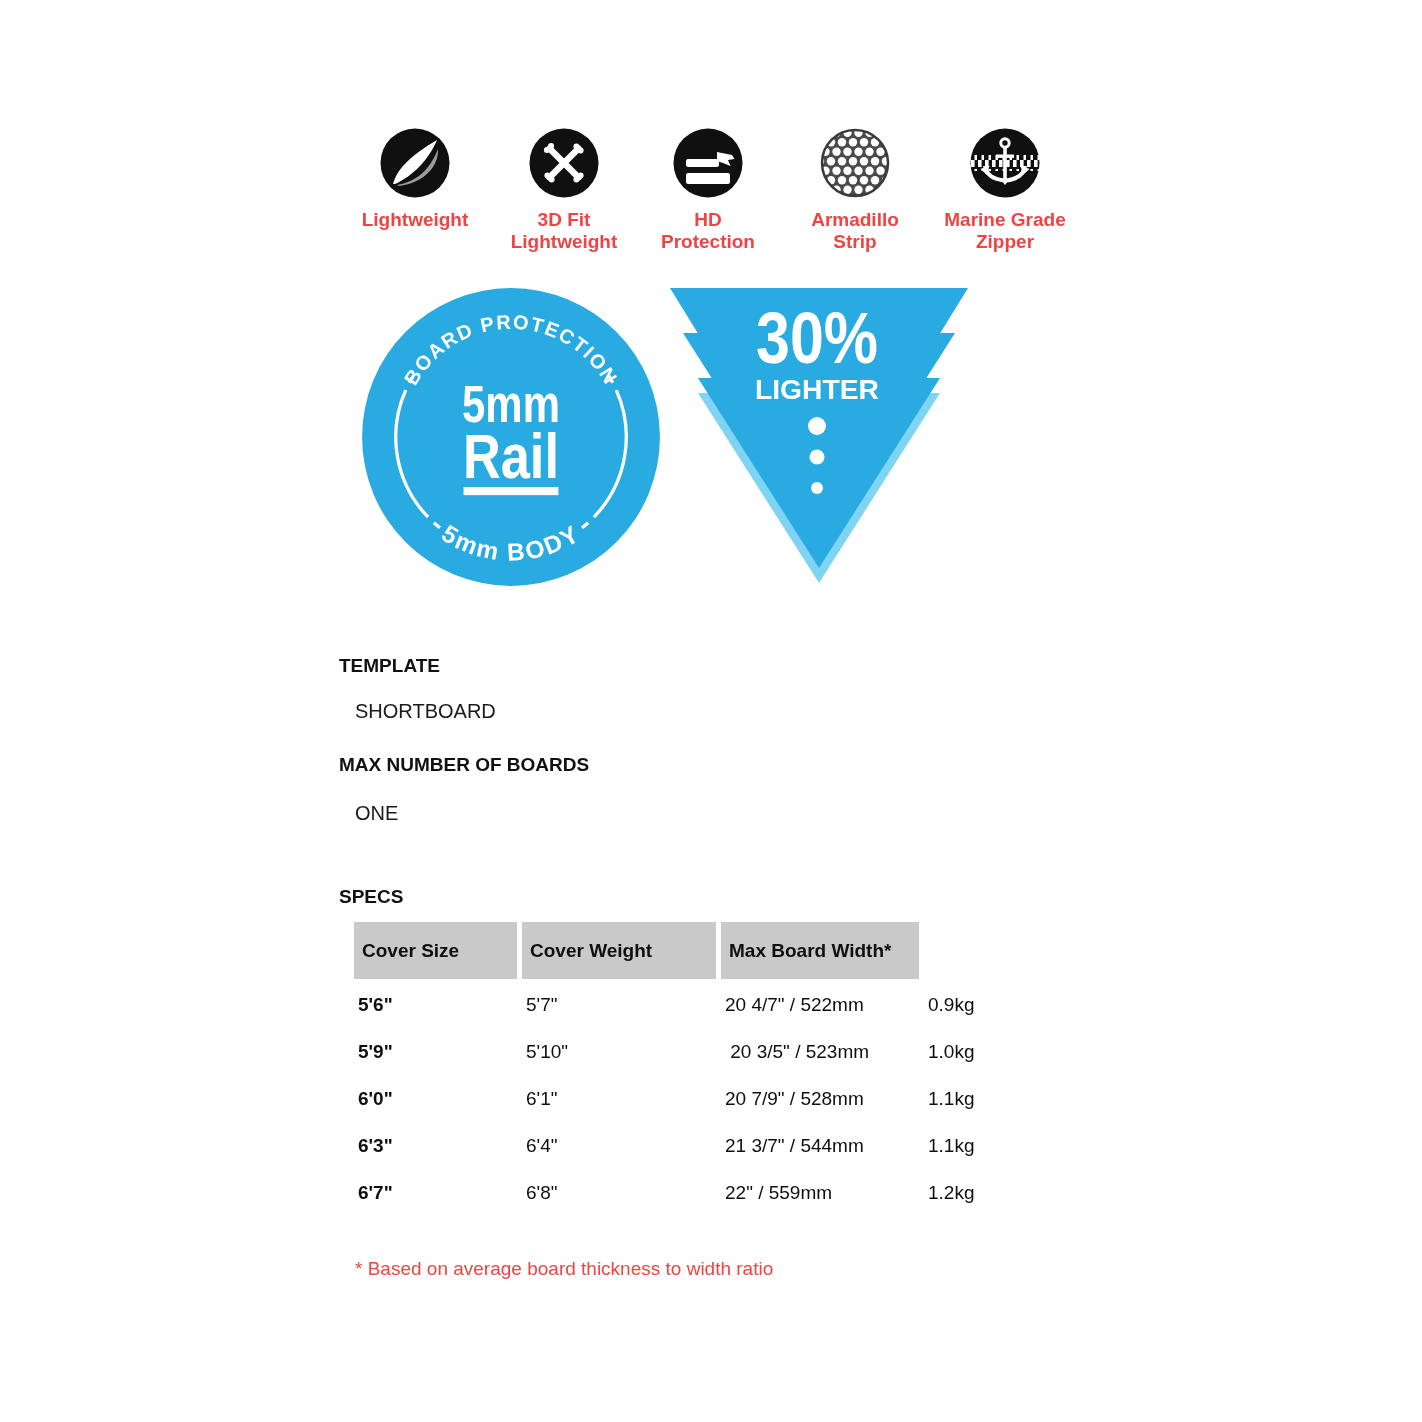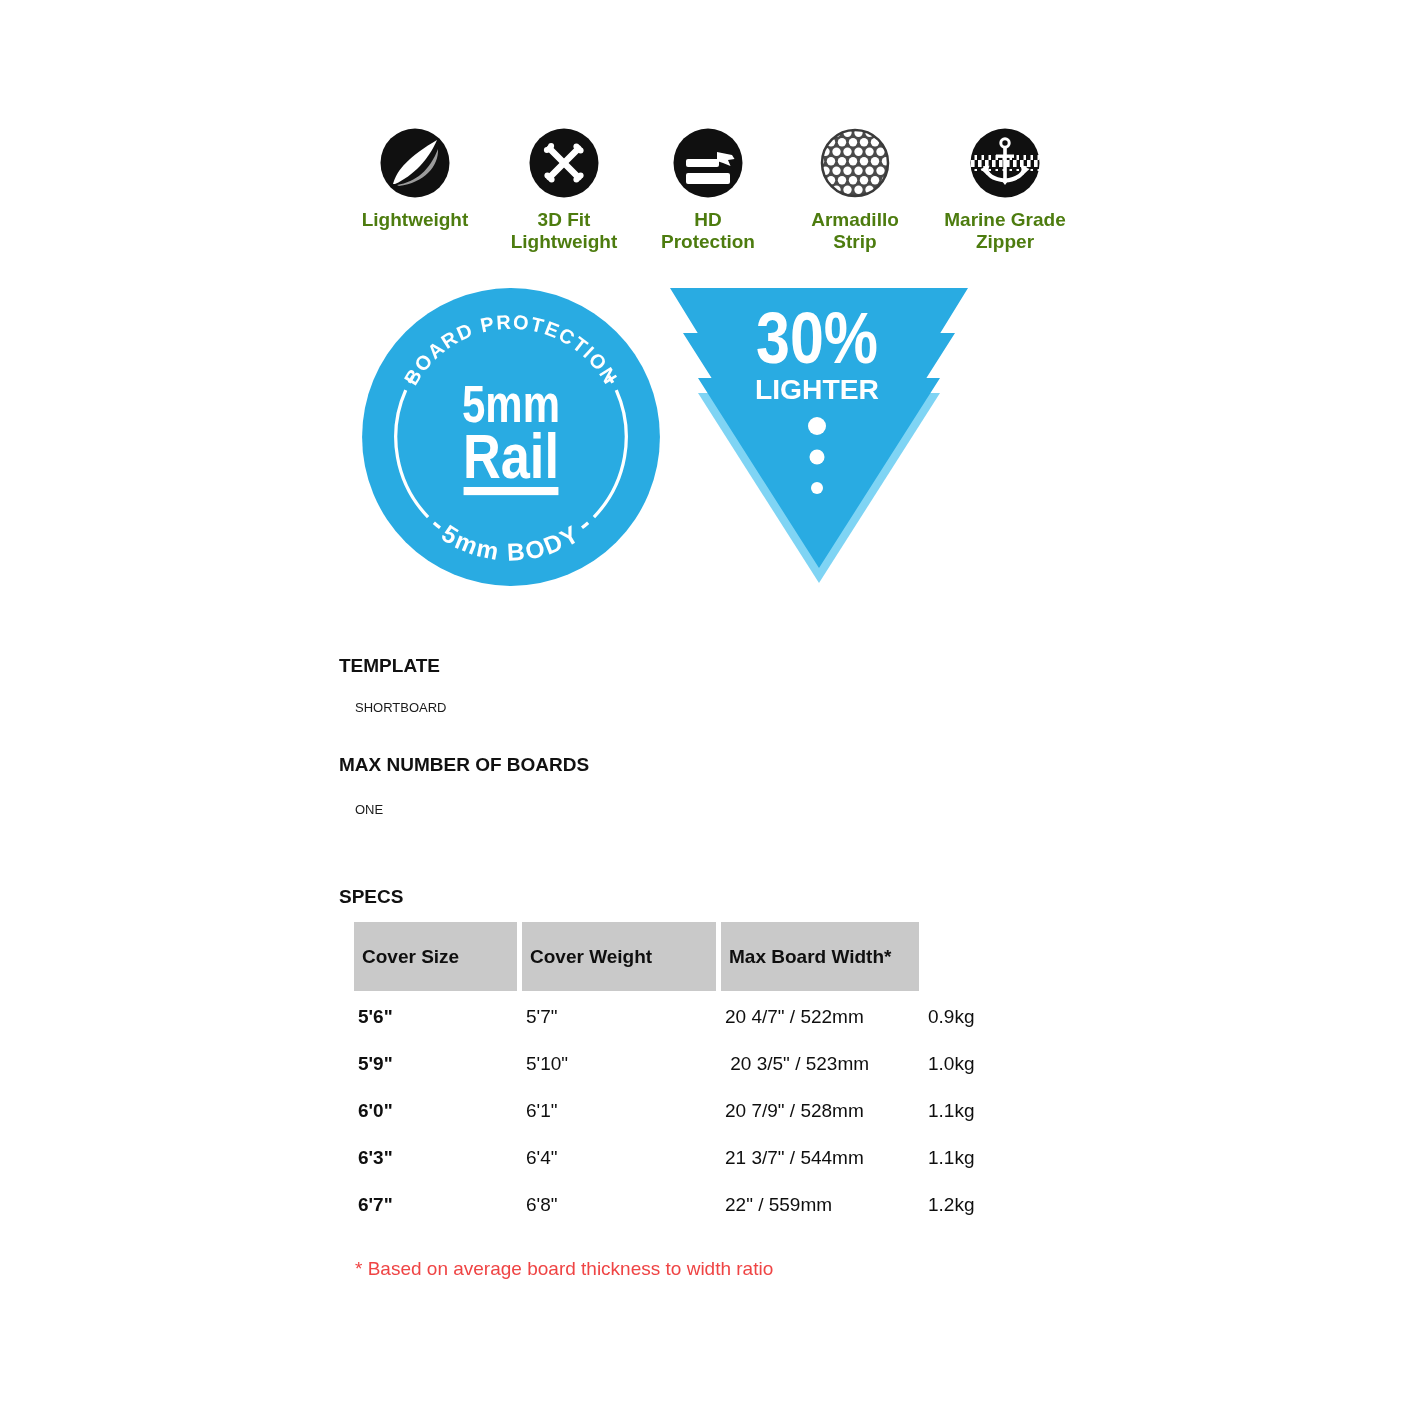--- a/index.html
+++ b/index.html
@@ -5,39 +5,39 @@
   html,body { margin:0; padding:0; }
   body {
     width:1422px; height:1422px; background:#ffffff; position:relative;
     font-family:"Liberation Sans", sans-serif; color:#0f0f0f; overflow:hidden;
   }
   .stage { position:absolute; inset:0; }
 
   
   .feature { position:absolute; top:128px; width:170px; text-align:center; }
   .feature svg { display:block; margin:0 auto; }
-  .feature .label { margin-top:11px; font-weight:bold; font-size:19px; line-height:22px; color:#4d7c0f; }
+  .feature .label { margin-top:11px; font-weight:bold; font-size:19px; line-height:22px; color:#ef4444; }
   .feature .label span { display:block; }
 
   
   .rail-badge { position:absolute; left:358px; top:284px; }
   .tri-badge  { position:absolute; left:668px; top:285px; }
   svg text { font-family:"Liberation Sans", sans-serif; }
 
   
   .h-bold { position:absolute; left:339px; font-size:19px; font-weight:bold; color:#111; }
-  .h-val  { position:absolute; left:355px; font-size:13px; color:#1a1a1a; }
+  .h-val  { position:absolute; left:355px; font-size:20px; color:#1a1a1a; }
 
   
   .spec-table { position:absolute; left:354px; top:922px; width:721px; }
   .thead, .trow {
     display:grid; grid-template-columns:163px 194px 198px 151px; column-gap:5px;
   }
   .th {
-    background:#C9C9C9; height:69px; display:flex; align-items:center;
+    background:#C9C9C9; height:57px; display:flex; align-items:center;
     font-weight:bold; font-size:19px; line-height:22px; padding-left:8px; box-sizing:border-box;
   }
   .tbody { margin-top:3px; }
   .trow { height:46.8px; align-items:center; font-size:19px; }
   .td { padding-left:4px; white-space:pre; }
   .td.c0 { font-weight:bold; }
 
   .footnote { position:absolute; left:355px; top:1258px; font-size:19px; color:#ef4444; }
 </style>
 </head>

